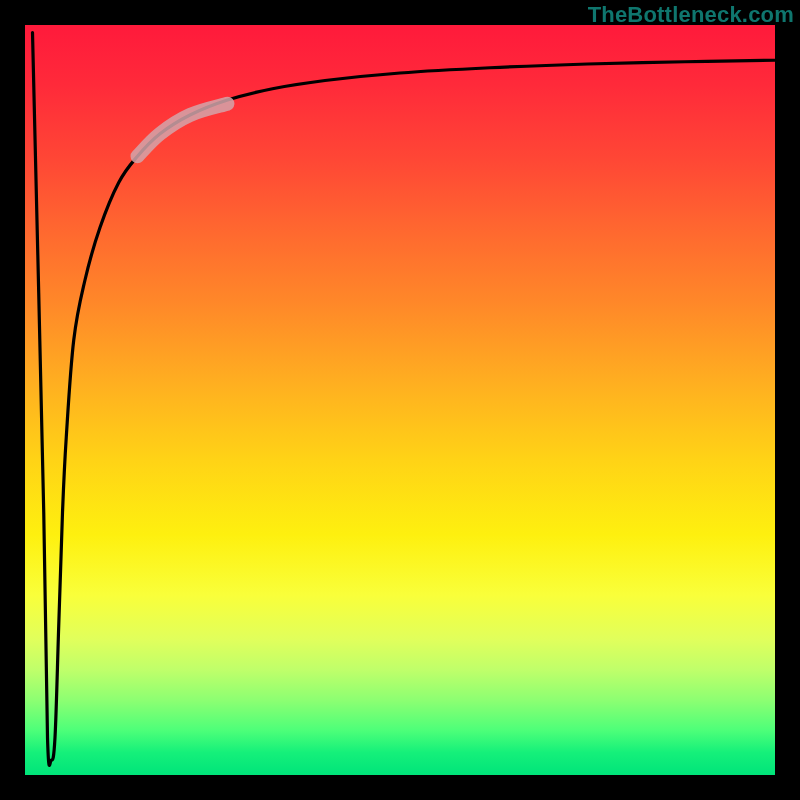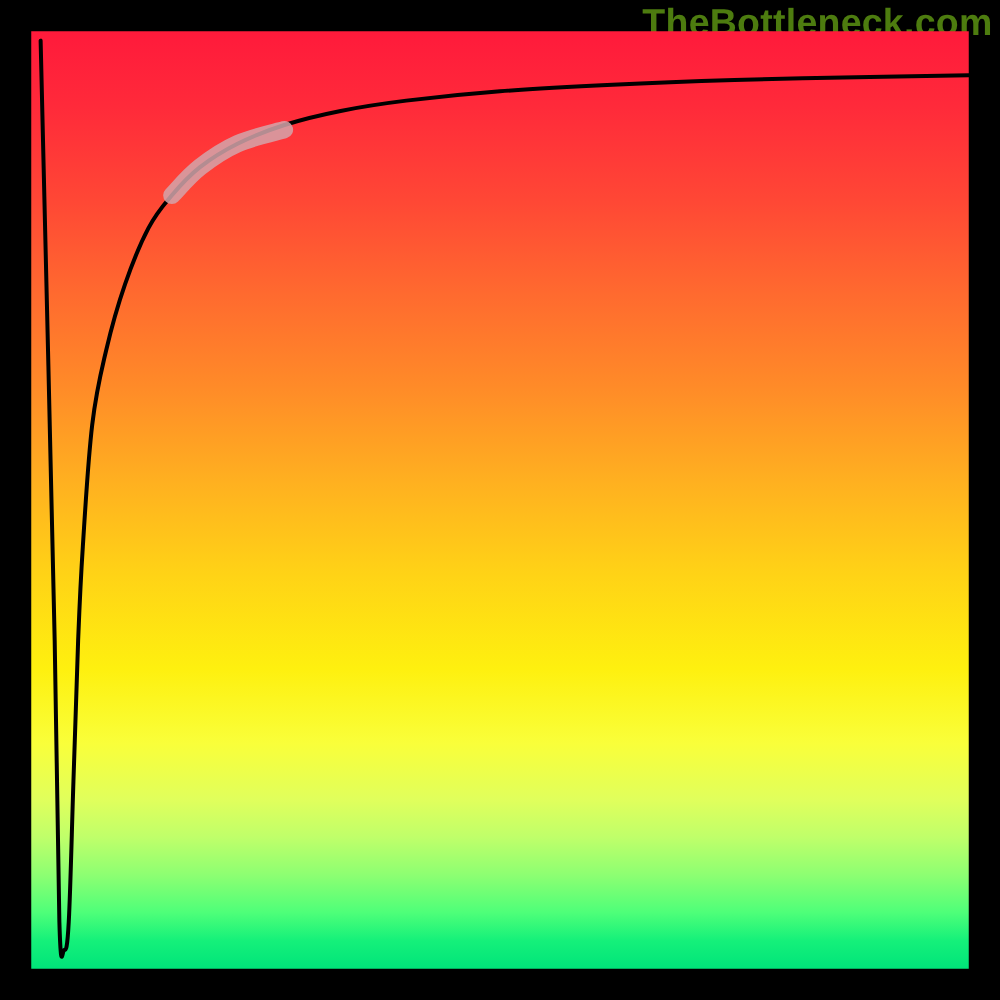--- a/index.html
+++ b/index.html
@@ -38,23 +38,23 @@
       #8dff72 90%,
       #4eff79 94%,
       #15f07a 97%,
       #00e47a 100%
     );
   }
   .watermark {
     position: absolute;
     top: 2px;
     right: 6px;
-    font-size: 30px;
+    font-size: 22px;
     font-weight: 600;
-    color: #4d7c0f;
+    color: #0f766e;
     letter-spacing: 0.2px;
     user-select: none;
   }
   svg.curve-layer {
     position: absolute;
     left: 25px;
     top: 25px;
     width: 750px;
     height: 750px;
     overflow: visible;

